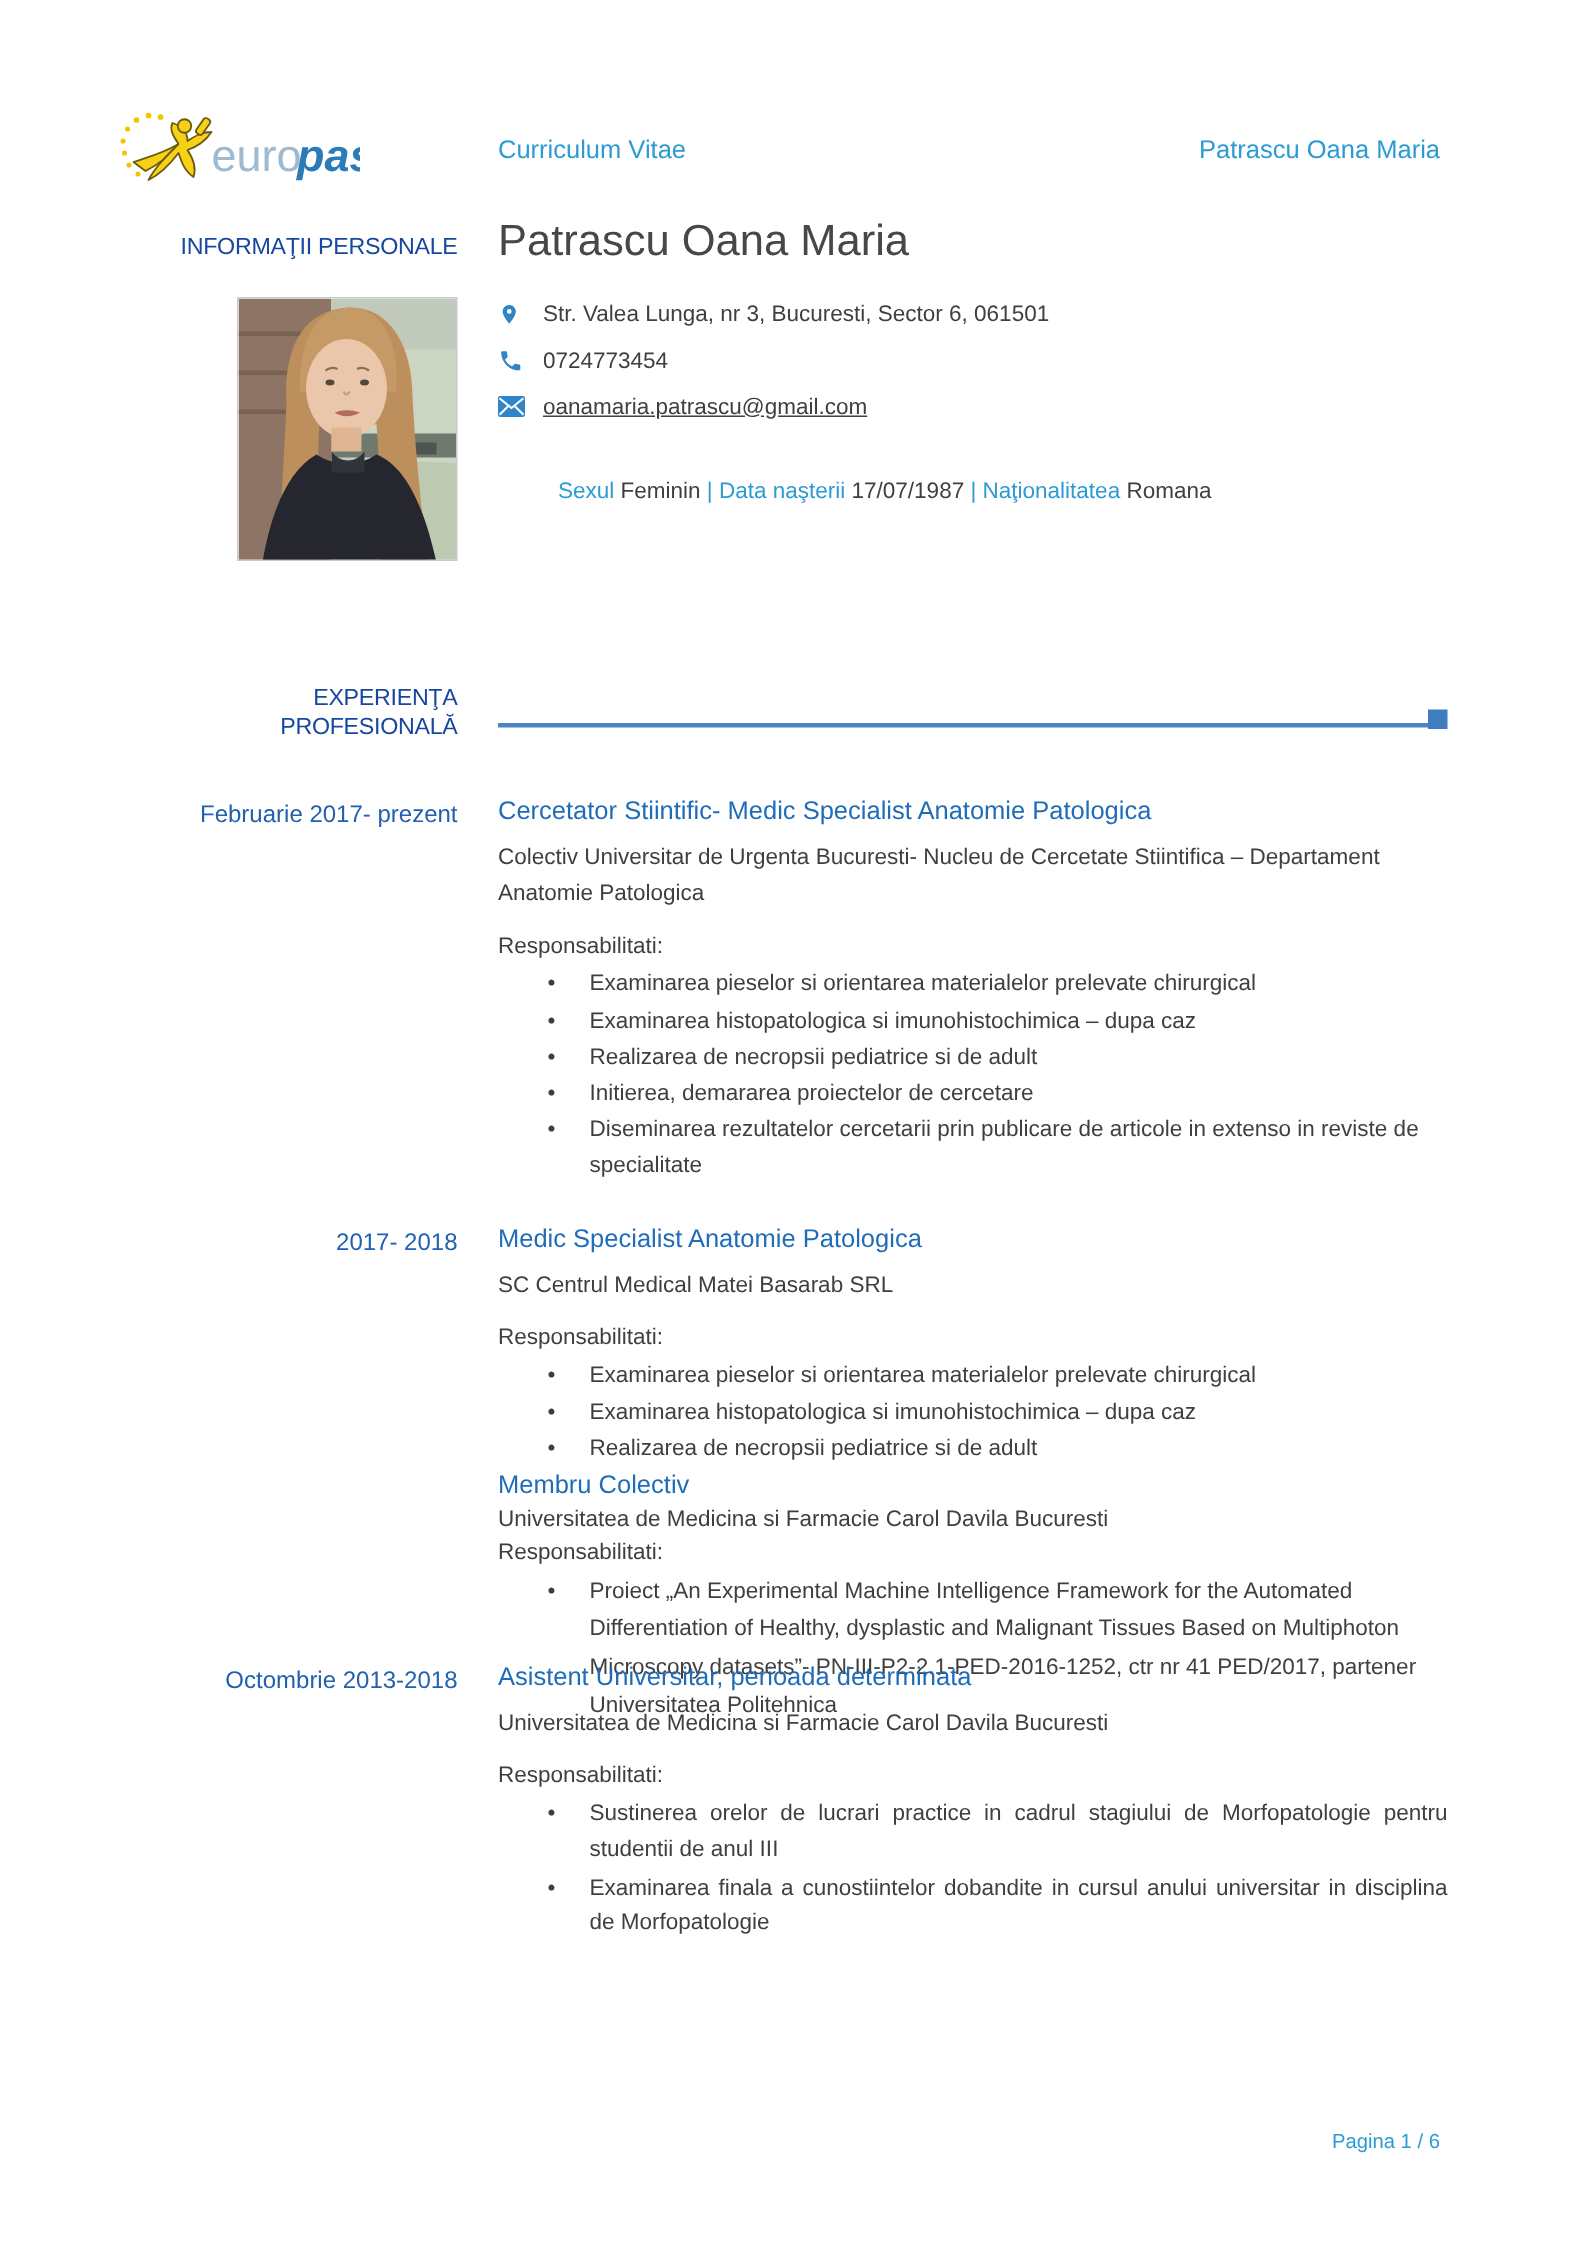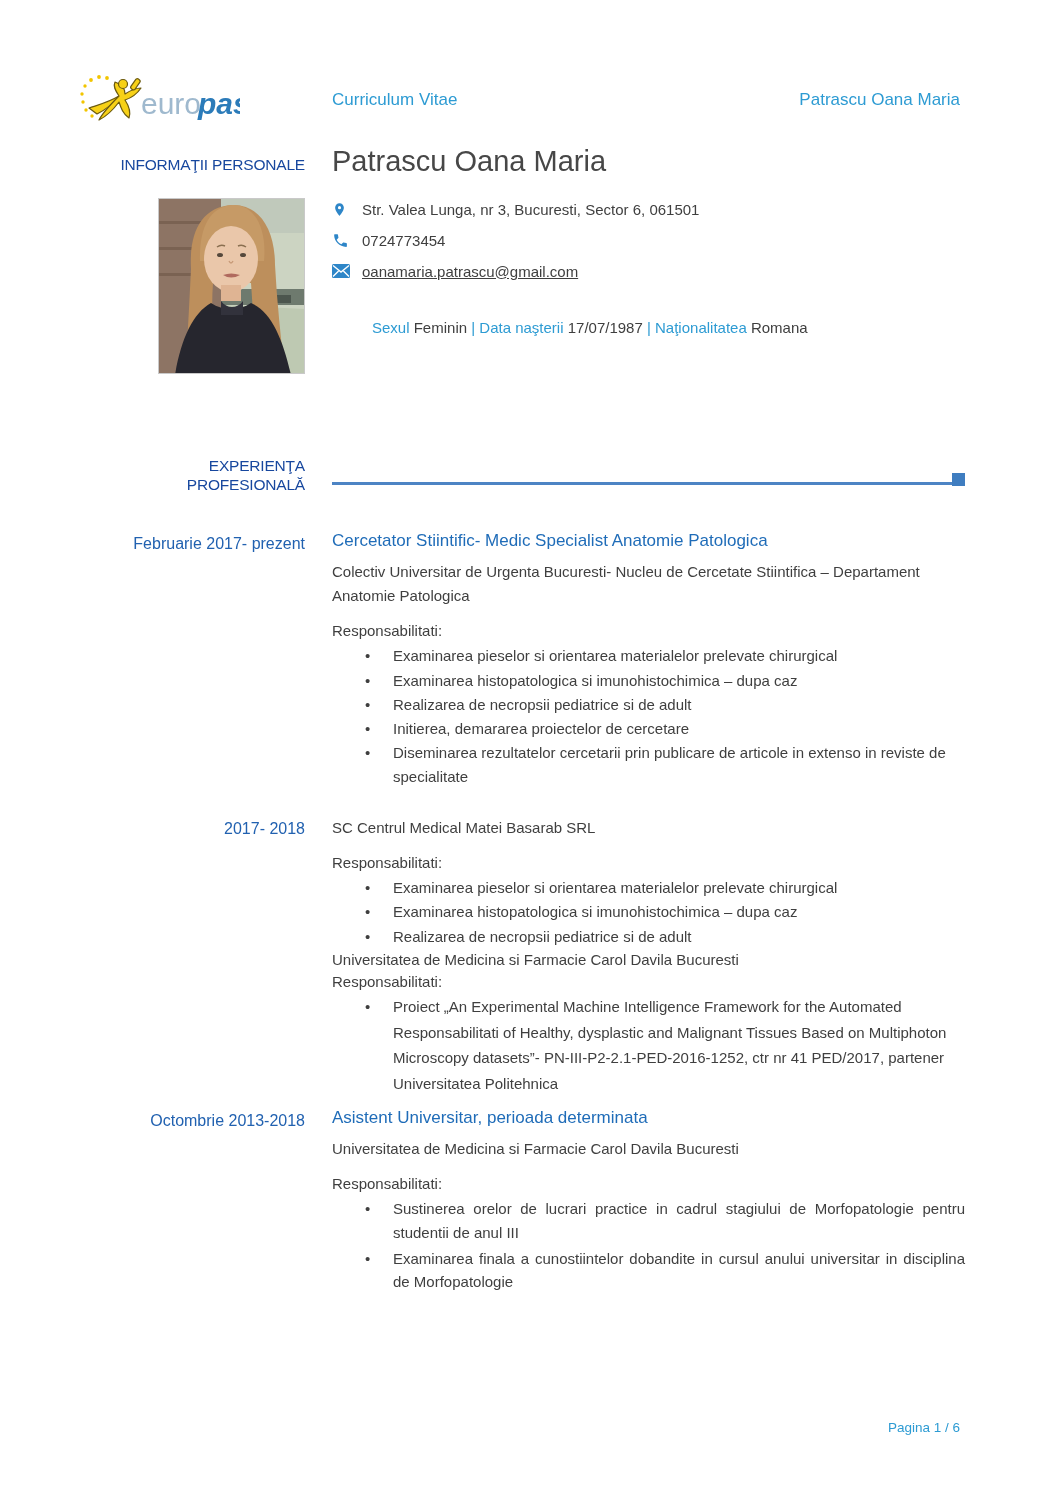--- a/index.html
+++ b/index.html
@@ -195,31 +195,33 @@
         <li>Realizarea de necropsii pediatrice si de adult</li>
         <li>Initierea, demararea proiectelor de cercetare</li>
         <li>Diseminarea rezultatelor cercetarii prin publicare de articole in extenso in reviste de specialitate</li>
       </ul>
     </div>
   </div>
 
   <div class="abs-row" style="top:816px;">
     <div class="col-left job-date">2017- 2018</div>
     <div class="col-right">
+      <div class="job-title">Medic Specialist Anatomie Patologica</div>
       <div class="job-org">SC Centrul Medical Matei Basarab SRL</div>
       <div class="resp-label">Responsabilitati:</div>
       <ul class="bullets">
         <li>Examinarea pieselor si orientarea materialelor prelevate chirurgical</li>
         <li>Examinarea histopatologica si imunohistochimica – dupa caz</li>
         <li>Realizarea de necropsii pediatrice si de adult</li>
       </ul>
+      <div class="subrole-title">Membru Colectiv</div>
       <div class="subrole-org">Universitatea de Medicina si Farmacie Carol Davila Bucuresti</div>
       <div class="subrole-resp">Responsabilitati:</div>
       <ul class="bullets loose">
-        <li><span class="bold">Proiect „An Experimental Machine </span><span>Intelligence Framework for the Automated Responsabilitati of Healthy, dysplastic and Malignant Tissues Based on Multiphoton </span><span class="bold">Microscopy datasets”-</span><span> PN-III-P2-2.1-PED-2016-1252, ctr nr 41 PED/2017, partener Universitatea Politehnica</span></li>
+        <li><span class="bold">Proiect „An Experimental Machine </span><span>Intelligence Framework for the Automated Differentiation of Healthy, dysplastic and Malignant Tissues Based on Multiphoton </span><span class="bold">Microscopy datasets”-</span><span> PN-III-P2-2.1-PED-2016-1252, ctr nr 41 PED/2017, partener Universitatea Politehnica</span></li>
       </ul>
     </div>
   </div>
 
   <div class="abs-row" style="top:1108px;">
     <div class="col-left job-date">Octombrie 2013-2018</div>
     <div class="col-right">
       <div class="job-title">Asistent Universitar, perioada determinata</div>
       <div class="job-org">Universitatea de Medicina si Farmacie Carol Davila Bucuresti</div>
       <div class="resp-label">Responsabilitati:</div>

